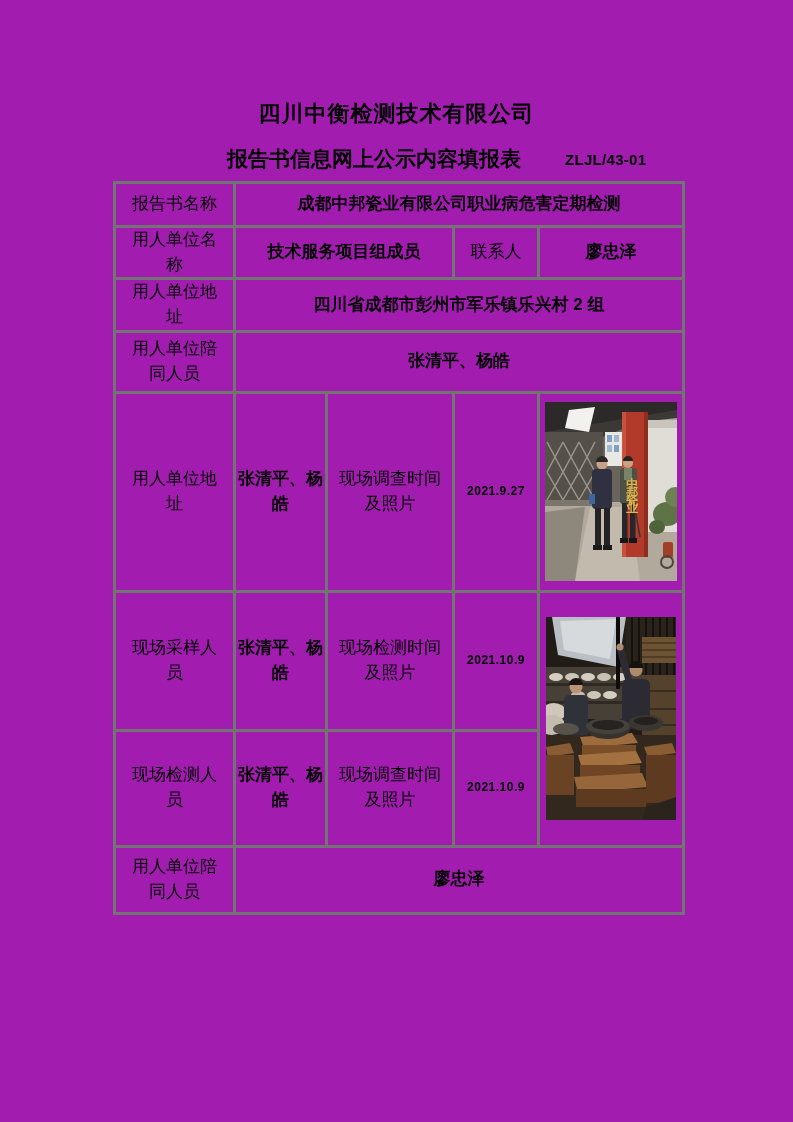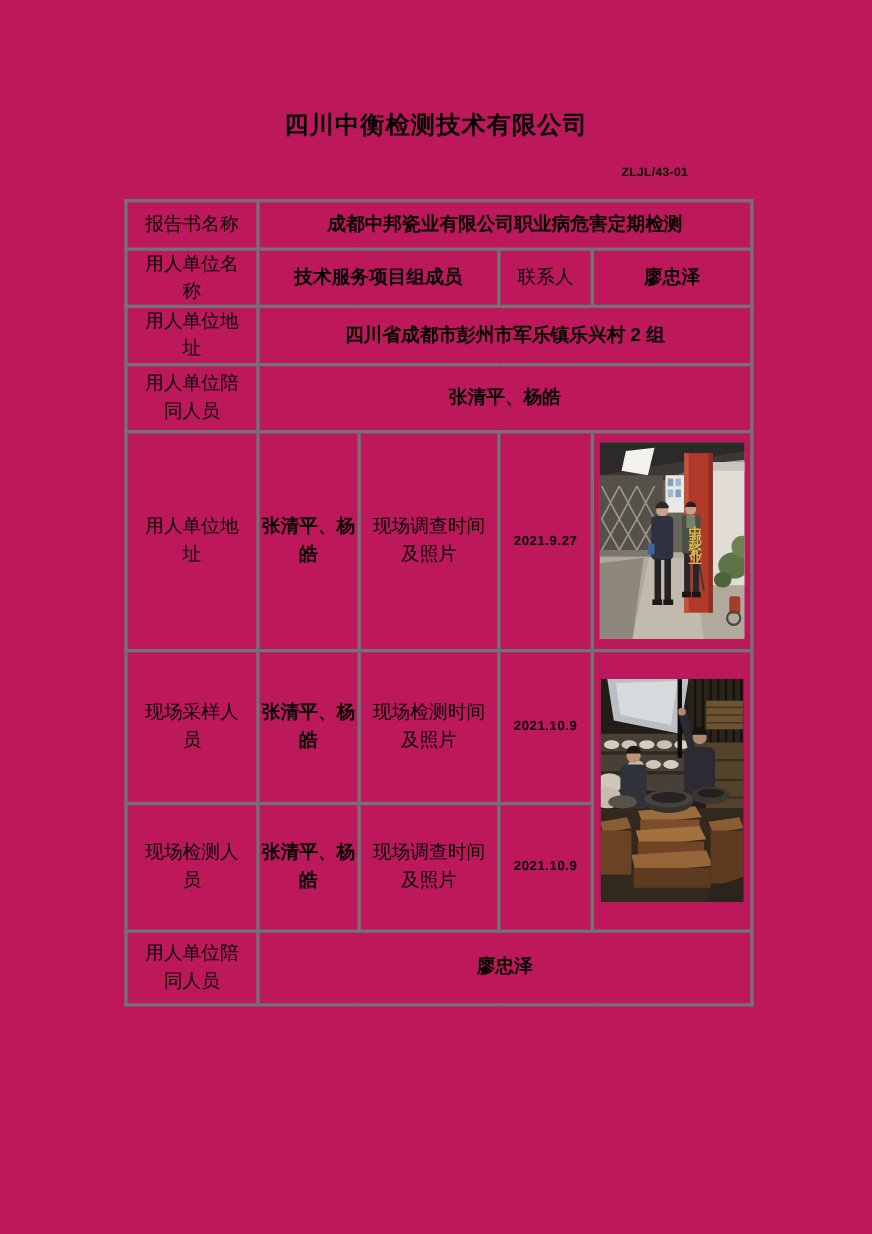--- a/index.html
+++ b/index.html
@@ -1,33 +1,33 @@
 <!DOCTYPE html>
 <html><head>
 <meta charset="utf-8">
 <style>
   html,body{margin:0;padding:0;}
   body{
     width:793px;height:1122px;background:#ffffff;position:relative;
     font-family:"Liberation Sans","DejaVu Sans",sans-serif;color:#000;
     -webkit-font-smoothing:antialiased;
   }
-  .page{position:absolute;inset:0;background:#be185d;padding-left:40px;}
+  .page{position:absolute;inset:0;background:#a21caf;padding-left:40px;}
 
   .title1{
     position:absolute;top:99px;left:0;width:793px;text-align:center;
     font-size:22px;font-weight:700;letter-spacing:1px;
   }
   .title2{
     position:absolute;top:145px;left:0;width:748px;text-align:center;
     font-size:21px;font-weight:700;
   }
   .form-code{
     position:absolute;top:151px;left:565px;
-    font-size:11px;font-weight:700;letter-spacing:0.3px;
+    font-size:15px;font-weight:700;letter-spacing:0.3px;
   }
 
   table.form-table{
     position:absolute;left:113px;top:181px;
     border-collapse:collapse;table-layout:fixed;width:569px;
   }
   .form-table td{
     border:3px solid #737373;
     text-align:center;vertical-align:middle;
     padding:0 8px;font-size:17px;line-height:1.45;
@@ -51,20 +51,21 @@
     font-size:12px;line-height:1.1;letter-spacing:8px;
     color:#e2b44a;font-weight:700;
   }
 </style>
 </head>
 <body>
 
 <div class="page">
 
   <div class="title1">四川中衡检测技术有限公司</div>
+  <div class="title2">报告书信息网上公示内容填报表</div>
   <div class="form-code">ZLJL/43-01</div>
 
   <table class="form-table">
     <colgroup>
       <col style="width:120px">
         <col style="width:92px">
         <col style="width:127px">
         <col style="width:85px">
         <col style="width:145px">
     </colgroup>

